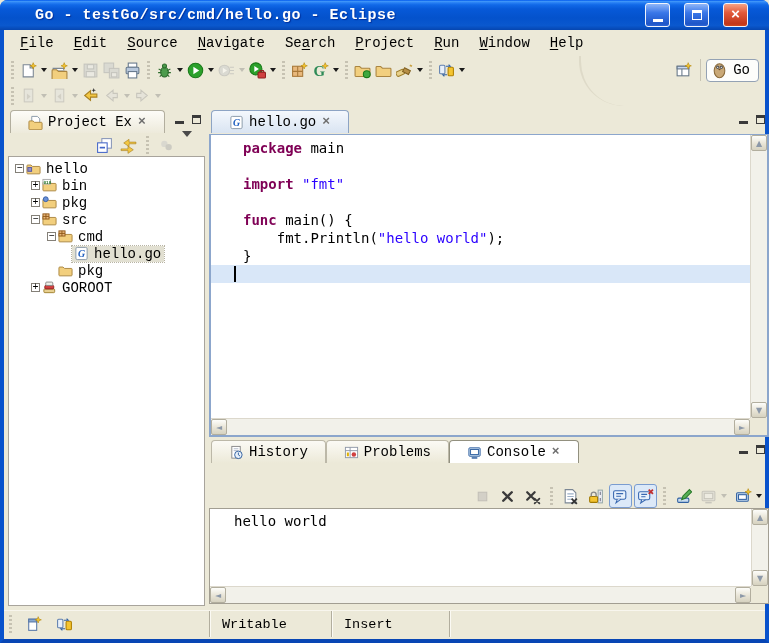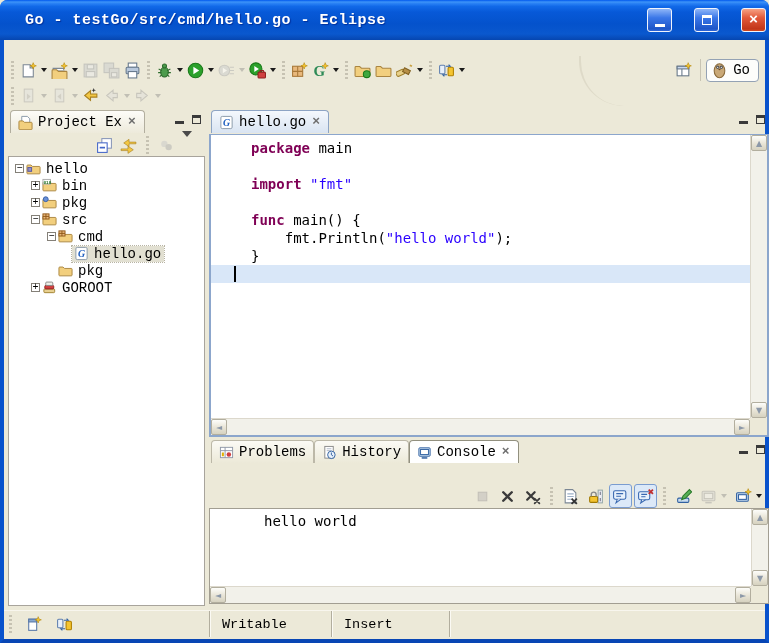--- a/index.html
+++ b/index.html
@@ -3,24 +3,24 @@
 <meta charset="utf-8">
 <style>
   * { margin:0; padding:0; box-sizing:border-box; }
   html,body { width:769px; height:643px; overflow:hidden; background:#ECE9D8;
               font-family:"Liberation Mono", monospace; }
   .window { position:absolute; inset:0;
             border-left:4px solid #0852CC; border-right:4px solid #0852CC; border-bottom:4px solid #0846B4;
             background:#ECE9D8; border-radius:8px 8px 0 0; }
 
   
-  .titlebar { position:absolute; left:-4px; right:-4px; top:0; height:40px;
+  .titlebar { position:absolute; left:-4px; right:-4px; top:0; height:30px;
     border-radius:7px 7px 0 0;
     background:linear-gradient(180deg,#0058EE 0%,#3D94F8 5%,#2880F4 9%,#1169E8 16%,#0759D8 30%,#0452CC 60%,#0A58CE 85%,#0646B0 100%);
-    display:flex; align-items:center; gap:22px; padding:0 3px; }
+    display:flex; align-items:center; gap:14px; padding:0 21px; }
   .title-text { flex:1; color:#fff; font-weight:bold; font-size:15px; letter-spacing:.5px;
     text-shadow:1px 1px 1px #00309C; white-space:nowrap; overflow:hidden; }
   .cap-btn { width:25px; height:24px; border:1px solid #F0F4FC; border-radius:3px;
     display:flex; align-items:center; justify-content:center; color:#fff; }
   .btn-blue { background:linear-gradient(180deg,#8FB6F8 0%,#3A77E8 40%,#1E56C8 90%,#2E66D8 100%); }
   .btn-close { background:linear-gradient(180deg,#F6A284 0%,#E2593A 40%,#C2371A 90%,#D2491F 100%);
     font-size:15px; font-weight:bold; }
   .g-min { width:10px; height:3px; background:#fff; margin-top:11px; }
   .g-max { width:10px; height:10px; border:1px solid #fff; border-top:3px solid #fff; }
 
@@ -47,21 +47,21 @@
   .persp { position:absolute; right:6px; top:2px; display:flex; align-items:center; gap:5px; }
   .persp-divider { width:1px; height:22px; background:#C8C4B4; }
   .persp-btn { display:flex; align-items:center; gap:5px; border:1px solid #94A2B4; border-radius:4px;
     background:#FDFDFB; padding:2px 8px 2px 4px; font-size:14px;justify-content:center; }
   .persp-open { padding:2px; border:1px solid transparent; background:transparent; }
   .persp .icon svg { width:17px; height:17px; display:block; }
 
   
   .viewpanel { position:absolute; }
   .view-tabs { position:absolute; left:0; right:0; top:0; display:flex; align-items:flex-end; padding-left:2px; }
-  .vtab { display:flex; align-items:center; gap:5px; padding:3px 7px; font-size:14px;
+  .vtab { display:flex; align-items:center; gap:5px; padding:3px 17px; font-size:14px;
     border:1px solid #BCB8A8; border-bottom:none; border-radius:4px 4px 0 0;
     background:linear-gradient(180deg,#FBFAF5,#ECE9D8); position:relative; white-space:nowrap; }
   .vtab .icon svg { width:15px; height:15px; display:block; }
   .vtab.active { background:linear-gradient(180deg,#F4F8FD,#D9E4F2); border-color:#8DA4C4; z-index:2; }
   .vtab.active-white { background:#fff; border-color:#92907F; z-index:2; }
   .tab-close { color:#6E6E6E; font-weight:bold; font-size:13px; padding:0 1px; line-height:12px; }
   .view-minmax { position:absolute; right:4px; top:4px; display:flex; gap:8px; align-items:center; }
   .vm-min { width:9px; height:3px; background:#3A3A3A; margin-top:7px; }
   .vm-max { width:9px; height:9px; border:1px solid #3A3A3A; border-top:3px solid #3A3A3A; }
 
@@ -81,21 +81,21 @@
   .exp-spacer { width:9px; flex:none; }
   .tree-label { padding:0 3px; }
   .tree-sel { background:#E2E0D2; outline:1px dotted #B8B4A4; }
 
   
   #editor { left:205px; top:110px; width:560px; height:327px; }
   .ed-body { position:absolute; left:0; right:0; top:24px; bottom:0; background:#fff;
     border:2px solid #8CA6CC; border-top:1px solid #8CA6CC; }
   .code { position:absolute; left:0; top:0; right:17px; bottom:17px; overflow:hidden;
     background:#fff; font-family:"DejaVu Sans Mono",monospace; font-size:14px; padding-top:4px; }
-  .code-line { height:18px; line-height:18px; padding-left:40px; white-space:pre; position:relative; }
+  .code-line { height:18px; line-height:18px; padding-left:32px; white-space:pre; position:relative; }
   .code-line.current { background:#D9E7F8; }
   .kw { color:#7F0055; font-weight:bold; } .str { color:#2A00FF; } .pl { color:#000; }
   .caret { position:absolute; left:23px; top:1px; width:2px; height:16px; background:#000; }
 
   
   .sb-v { position:absolute; top:0; right:0; width:17px; bottom:17px; background:#F2F1EA; border-left:1px solid #DCD8CC; }
   .sb-h { position:absolute; left:0; right:17px; bottom:0; height:17px; background:#F2F1EA; border-top:1px solid #DCD8CC; }
   .sb-corner { position:absolute; right:0; bottom:0; width:17px; height:17px; background:#ECE9D8; }
   .sb-btn { position:absolute; width:16px; height:16px; border:1px solid #B2AE9E; border-radius:2px;
     background:linear-gradient(180deg,#FDFDFA,#E8E4D6 55%,#D6D2C0); color:#8C98A8; font-size:8px;
@@ -106,21 +106,21 @@
   
   #console { left:205px; top:440px; width:560px; height:164px; }
   .con-status { position:absolute; left:0; right:0; top:24px; height:20px; font-size:13.5px; padding:3px 6px; white-space:nowrap; }
   .con-tools { position:absolute; left:0; right:0; top:44px; height:24px;
     display:flex; justify-content:flex-end; align-items:center; gap:2px; padding-right:4px; }
   .con-tools .tbtn { border:1px solid transparent; }
   .con-tools .tbtn.pressed { border:1px solid #7A9CD0; background:#DCE9F8; border-radius:3px; }
   .con-content { position:absolute; left:0; right:0; top:68px; bottom:0; background:#fff;
     border:1px solid #A29E92; }
   .con-text { position:absolute; left:0; top:0; right:17px; bottom:17px; overflow:hidden;
-    font-family:"DejaVu Sans Mono",monospace; font-size:14px; padding:4px 24px; white-space:pre;margin-left:30px; }
+    font-family:"DejaVu Sans Mono",monospace; font-size:14px; padding:4px 24px; white-space:pre; }
 
   
   .statusbar { position:absolute; left:0; right:0; top:610px; height:27px;
     border-top:1px solid #F8F6EE; display:flex; align-items:stretch; font-size:13.5px; }
   .sbar-handle { width:3px; margin:4px 5px;
     background:repeating-linear-gradient(180deg,#C6C2B2 0 2px,transparent 2px 4px); }
   .sbar-icons { width:192px; display:flex; align-items:center; gap:10px; padding-left:6px; }
   .sbar-icons .icon svg { width:17px; height:17px; display:block; }
   .sbar-cell { border-left:1px solid #B2AE9E; box-shadow:inset 1px 0 0 #FBFAF4;
     display:flex; align-items:center; padding-left:12px; }
@@ -141,20 +141,31 @@
     <span class="title-text">Go - testGo/src/cmd/hello.go - Eclipse</span>
     <span class="cap-btn btn-blue">
         <span class="g-min"></span>
       </span>
     <span class="cap-btn btn-blue">
         <span class="g-max"></span>
       </span>
     <span class="cap-btn btn-close">×</span>
   </div>
 
+  <div class="menubar" id="menubar">
+      <span class="menu-item"><u>F</u>ile</span>
+      <span class="menu-item"><u>E</u>dit</span>
+      <span class="menu-item"><u>S</u>ource</span>
+      <span class="menu-item"><u>N</u>avigate</span>
+      <span class="menu-item">Se<u>a</u>rch</span>
+      <span class="menu-item"><u>P</u>roject</span>
+      <span class="menu-item"><u>R</u>un</span>
+      <span class="menu-item"><u>W</u>indow</span>
+      <span class="menu-item"><u>H</u>elp</span>
+    </div>
 
   <div class="toolbars">
     <div class="tb-curve"></div>
     <div class="tbrow tbrow1" id="tbrow1">
       <div class="persp">
         <span class="tbtn persp-open">
           <span class="icon">
               <svg viewBox="0 0 16 16" xmlns="http://www.w3.org/2000/svg">
                 <rect x="2" y="4" width="11" height="9" fill="#fff" stroke="#667788"></rect>
                 <rect x="2" y="4" width="11" height="2.5" fill="#C8D8F0" stroke="#667788"></rect>
@@ -559,38 +570,38 @@
       </div>
       <div class="sb-corner"></div>
     </div>
   </div>
 
   <div class="viewpanel" id="console">
     <div class="view-tabs" id="console-tabs">
         <span class="vtab">
           <span class="icon">
             <svg viewBox="0 0 16 16" xmlns="http://www.w3.org/2000/svg">
+              <rect x="3" y="1.5" width="9" height="12.5" fill="#fff" stroke="#888"></rect>
+              <path d="M5 4h5M5 6h5" stroke="#B0B8C8"></path>
+              <circle cx="10" cy="10.5" r="4" fill="#E8F0FA" stroke="#3060A0"></circle>
+              <path d="M10 8v2.5l1.8 1.3" fill="none" stroke="#3060A0"></path>
+            </svg>
+          </span>
+          <span>History</span>
+        </span>
+        <span class="vtab">
+          <span class="icon">
+            <svg viewBox="0 0 16 16" xmlns="http://www.w3.org/2000/svg">
               <rect x="1.5" y="2.5" width="13" height="11" fill="#fff" stroke="#9098A8"></rect>
               <path d="M1.5 6h13M6.5 2.5v11" stroke="#9098A8"></path>
               <rect x="3" y="8" width="2.2" height="4" fill="#E0B000"></rect>
               <circle cx="10.5" cy="10" r="2.4" fill="#D04040"></circle>
             </svg>
           </span>
           <span>Problems</span>
-        </span>
-        <span class="vtab">
-          <span class="icon">
-            <svg viewBox="0 0 16 16" xmlns="http://www.w3.org/2000/svg">
-              <rect x="3" y="1.5" width="9" height="12.5" fill="#fff" stroke="#888"></rect>
-              <path d="M5 4h5M5 6h5" stroke="#B0B8C8"></path>
-              <circle cx="10" cy="10.5" r="4" fill="#E8F0FA" stroke="#3060A0"></circle>
-              <path d="M10 8v2.5l1.8 1.3" fill="none" stroke="#3060A0"></path>
-            </svg>
-          </span>
-          <span>History</span>
         </span>
         <span class="vtab active-white">
           <span class="icon">
             <svg viewBox="0 0 16 16" xmlns="http://www.w3.org/2000/svg">
               <rect x="2" y="3" width="12" height="9" rx="1" fill="#C8DCF0" stroke="#3060A0"></rect>
               <rect x="3.8" y="4.8" width="8.4" height="5.4" fill="#fff" stroke="#3060A0"></rect>
               <rect x="5" y="13" width="6" height="1.6" fill="#3060A0"></rect>
             </svg>
           </span>
           <span>Console</span>

